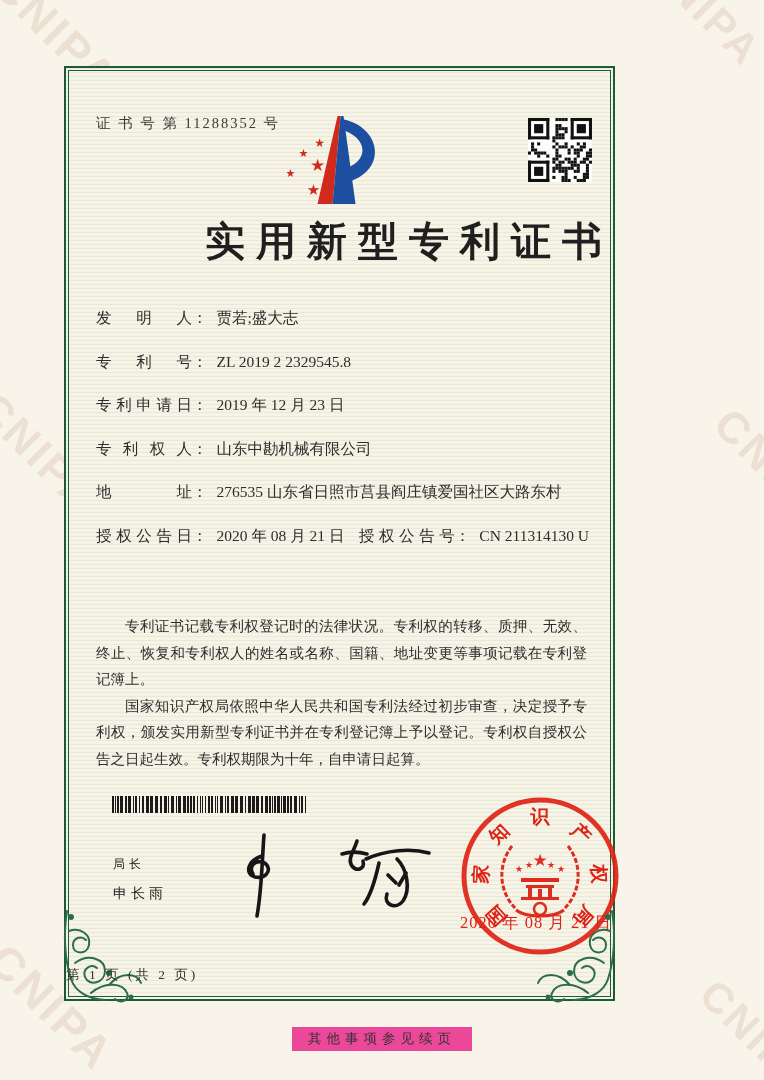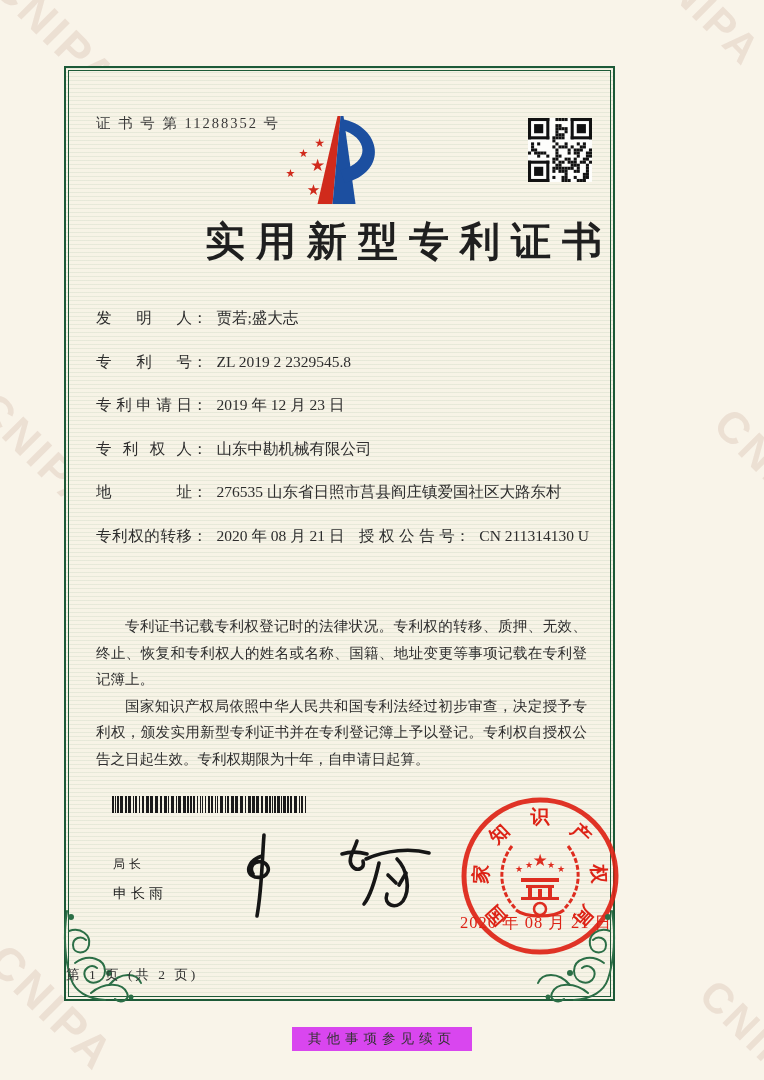--- a/index.html
+++ b/index.html
@@ -63,21 +63,21 @@
   .seal { position:absolute; left:386px; top:714px; width:176px; height:188px; }
   .seal-char { fill:#dd2316; font-size:19px; font-weight:700; text-anchor:middle; dominant-baseline:middle;
                font-family:"Liberation Serif","DejaVu Serif",serif; }
   .seal-date { position:absolute; left:382px; top:844px; width:176px; text-align:center;
                color:#dd2316; font-size:16.5px; letter-spacing:1px; white-space:nowrap; }
 
   .page-info { position:absolute; bottom:15px; left:0; width:100%; 
                font-size:13.5px; letter-spacing:3px; color:#333; }
 
   .cont-note { position:absolute; top:1027px; left:50%; transform:translateX(-50%);
-               background:#d946ef; padding:3px 16px; font-size:13.5px; letter-spacing:5px; color:#333;text-align:center; }
+               background:#ec4899; padding:3px 16px; font-size:13.5px; letter-spacing:5px; color:#333;text-align:center; }
 
   .flourish { position:absolute; width:92px; height:102px; bottom:-4px; }
   .flourish-left  { left:-5px; }
   .flourish-right { right:-5px; transform:scaleX(-1); }
   .fl-stroke { stroke:#2b6e46; fill:none; stroke-width:2; stroke-linecap:round; }
 </style>
 </head>
 <body>
 
 <div class="page">
@@ -250,21 +250,21 @@
         <span class="flabel">专利申请日</span><span class="colon">：</span><span>2019 年 12 月 23 日</span>
       </div>
       <div class="frow">
         <span class="flabel">专利权人</span><span class="colon">：</span><span>山东中勘机械有限公司</span>
       </div>
       <div class="frow">
         <span class="flabel">地址</span><span class="colon">：</span><span>276535 山东省日照市莒县阎庄镇爱国社区大路东村</span>
       </div>
       <div class="frow grant-row">
         <span class="grant-first">
-          <span class="flabel">专利权的转移</span><span class="colon">：</span><span>2020 年 08 月 21 日</span>
+          <span class="flabel">授权公告日</span><span class="colon">：</span><span>2020 年 08 月 21 日</span>
         </span>
         <span>
           <span class="flabel">授权公告号</span><span class="colon">：</span><span>CN 211314130 U</span>
         </span>
       </div>
     </div>
 
     <div class="paras">
       <p class="para">专利证书记载专利权登记时的法律状况。专利权的转移、质押、无效、终止、恢复和专利权人的姓名或名称、国籍、地址变更等事项记载在专利登记簿上。</p>
       <p class="para">国家知识产权局依照中华人民共和国专利法经过初步审查，决定授予专利权，颁发实用新型专利证书并在专利登记簿上予以登记。专利权自授权公告之日起生效。专利权期限为十年，自申请日起算。</p>

